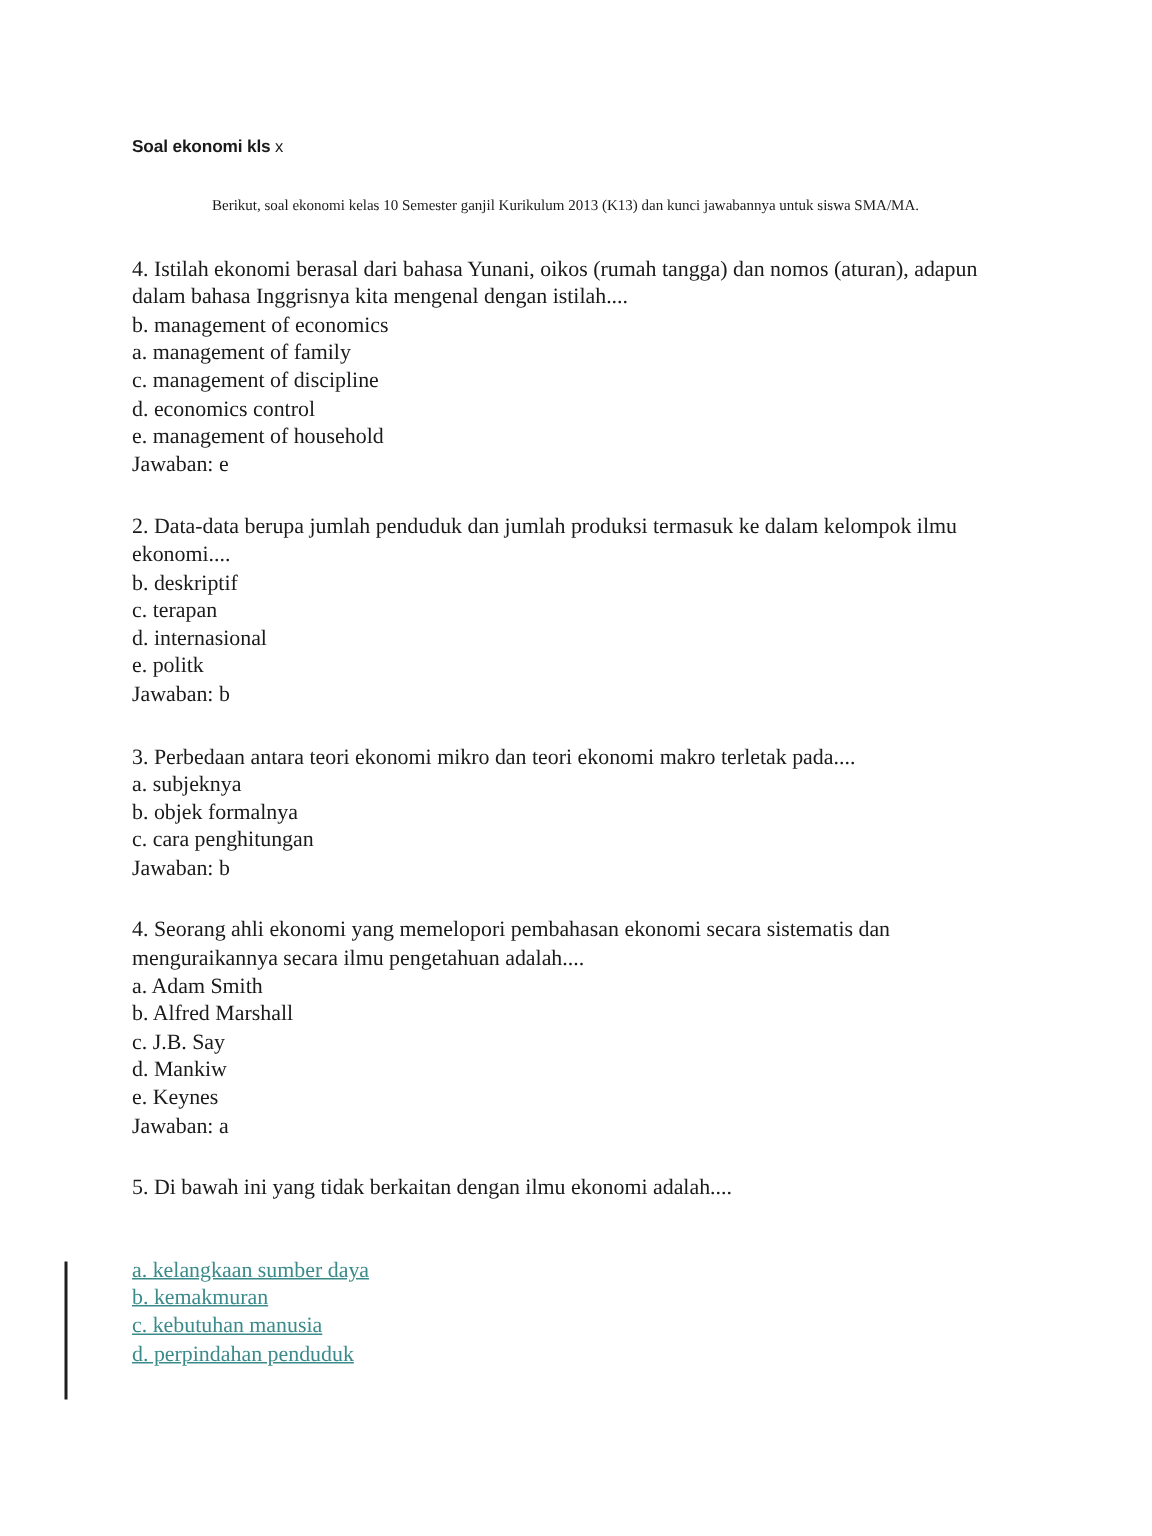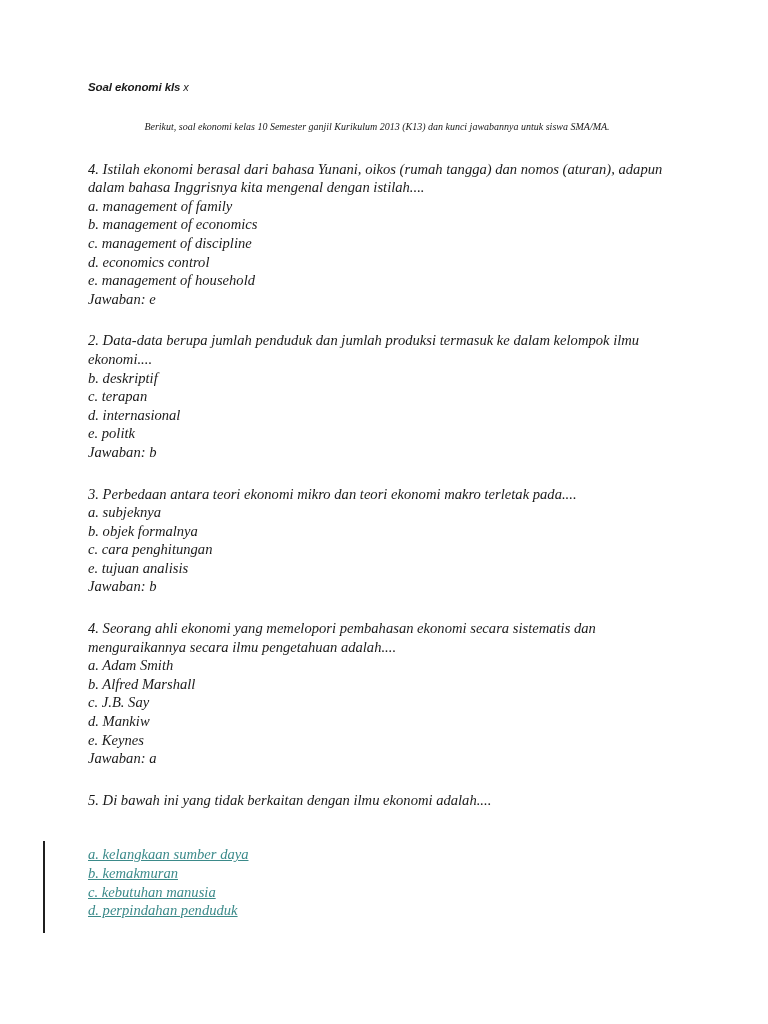--- a/index.html
+++ b/index.html
@@ -12,23 +12,22 @@
     width: 768px;
     height: 1024px;
     background: #ffffff;
     overflow: hidden;
     font-family: "Liberation Serif", "DejaVu Serif", serif;
     color: #1a1a1a;
   }
   .content {
     position: absolute;
     left: 88px;
-    top: 80px;
+    top: 91px;
     width: 590px;
-    font-style: italic;
   }
 
   
   .doc-title {
     font-family: "Liberation Sans", "DejaVu Sans", sans-serif;
     font-weight: bold;
     font-size: 11.5px;
     letter-spacing: -0.1px;
     color: #1a1a1a;
     margin: 0 0 24px 0;
@@ -112,43 +111,42 @@
   <div class="change-bar"></div>
 
   <div class="content">
 
     <p class="doc-title"><span>Soal ekonomi kls</span><span class="title-suffix"> <span>x</span></span></p>
 
     <p class="para">Berikut, soal ekonomi kelas 10 Semester ganjil Kurikulum 2013 (K13) dan kunci jawabannya untuk siswa SMA/MA.</p>
 
     <div class="qblock">
       <p class="qstem">4. Istilah ekonomi berasal dari bahasa Yunani, oikos (rumah tangga) dan nomos (aturan), adapun dalam bahasa Inggrisnya kita mengenal dengan istilah....</p>
+      <p class="qopt">b. management of economics</p>
       <p class="qopt">a. management of family</p>
-      <p class="qopt">b. management of economics</p>
       <p class="qopt">c. management of discipline</p>
       <p class="qopt">d. economics control</p>
       <p class="qopt">e. management of household</p>
       <p class="qans">Jawaban: e</p>
     </div>
 
     <div class="qblock">
       <p class="qstem">2. Data-data berupa jumlah penduduk dan jumlah produksi termasuk ke dalam kelompok ilmu ekonomi....</p>
       <p class="qopt">b. deskriptif</p>
       <p class="qopt">c. terapan</p>
       <p class="qopt">d. internasional</p>
       <p class="qopt">e. politk</p>
       <p class="qans">Jawaban: b</p>
     </div>
 
     <div class="qblock">
       <p class="qstem">3. Perbedaan antara teori ekonomi mikro dan teori ekonomi makro terletak pada....</p>
       <p class="qopt">a. subjeknya</p>
       <p class="qopt">b. objek formalnya</p>
       <p class="qopt">c. cara penghitungan</p>
-      <p class="qopt">e. tujuan analisis</p>
       <p class="qans">Jawaban: b</p>
     </div>
 
     <div class="qblock">
       <p class="qstem">4. Seorang ahli ekonomi yang memelopori pembahasan ekonomi secara sistematis dan menguraikannya secara ilmu pengetahuan adalah....</p>
       <p class="qopt">a. Adam Smith</p>
       <p class="qopt">b. Alfred Marshall</p>
       <p class="qopt">c. J.B. Say</p>
       <p class="qopt">d. Mankiw</p>
       <p class="qopt">e. Keynes</p>

